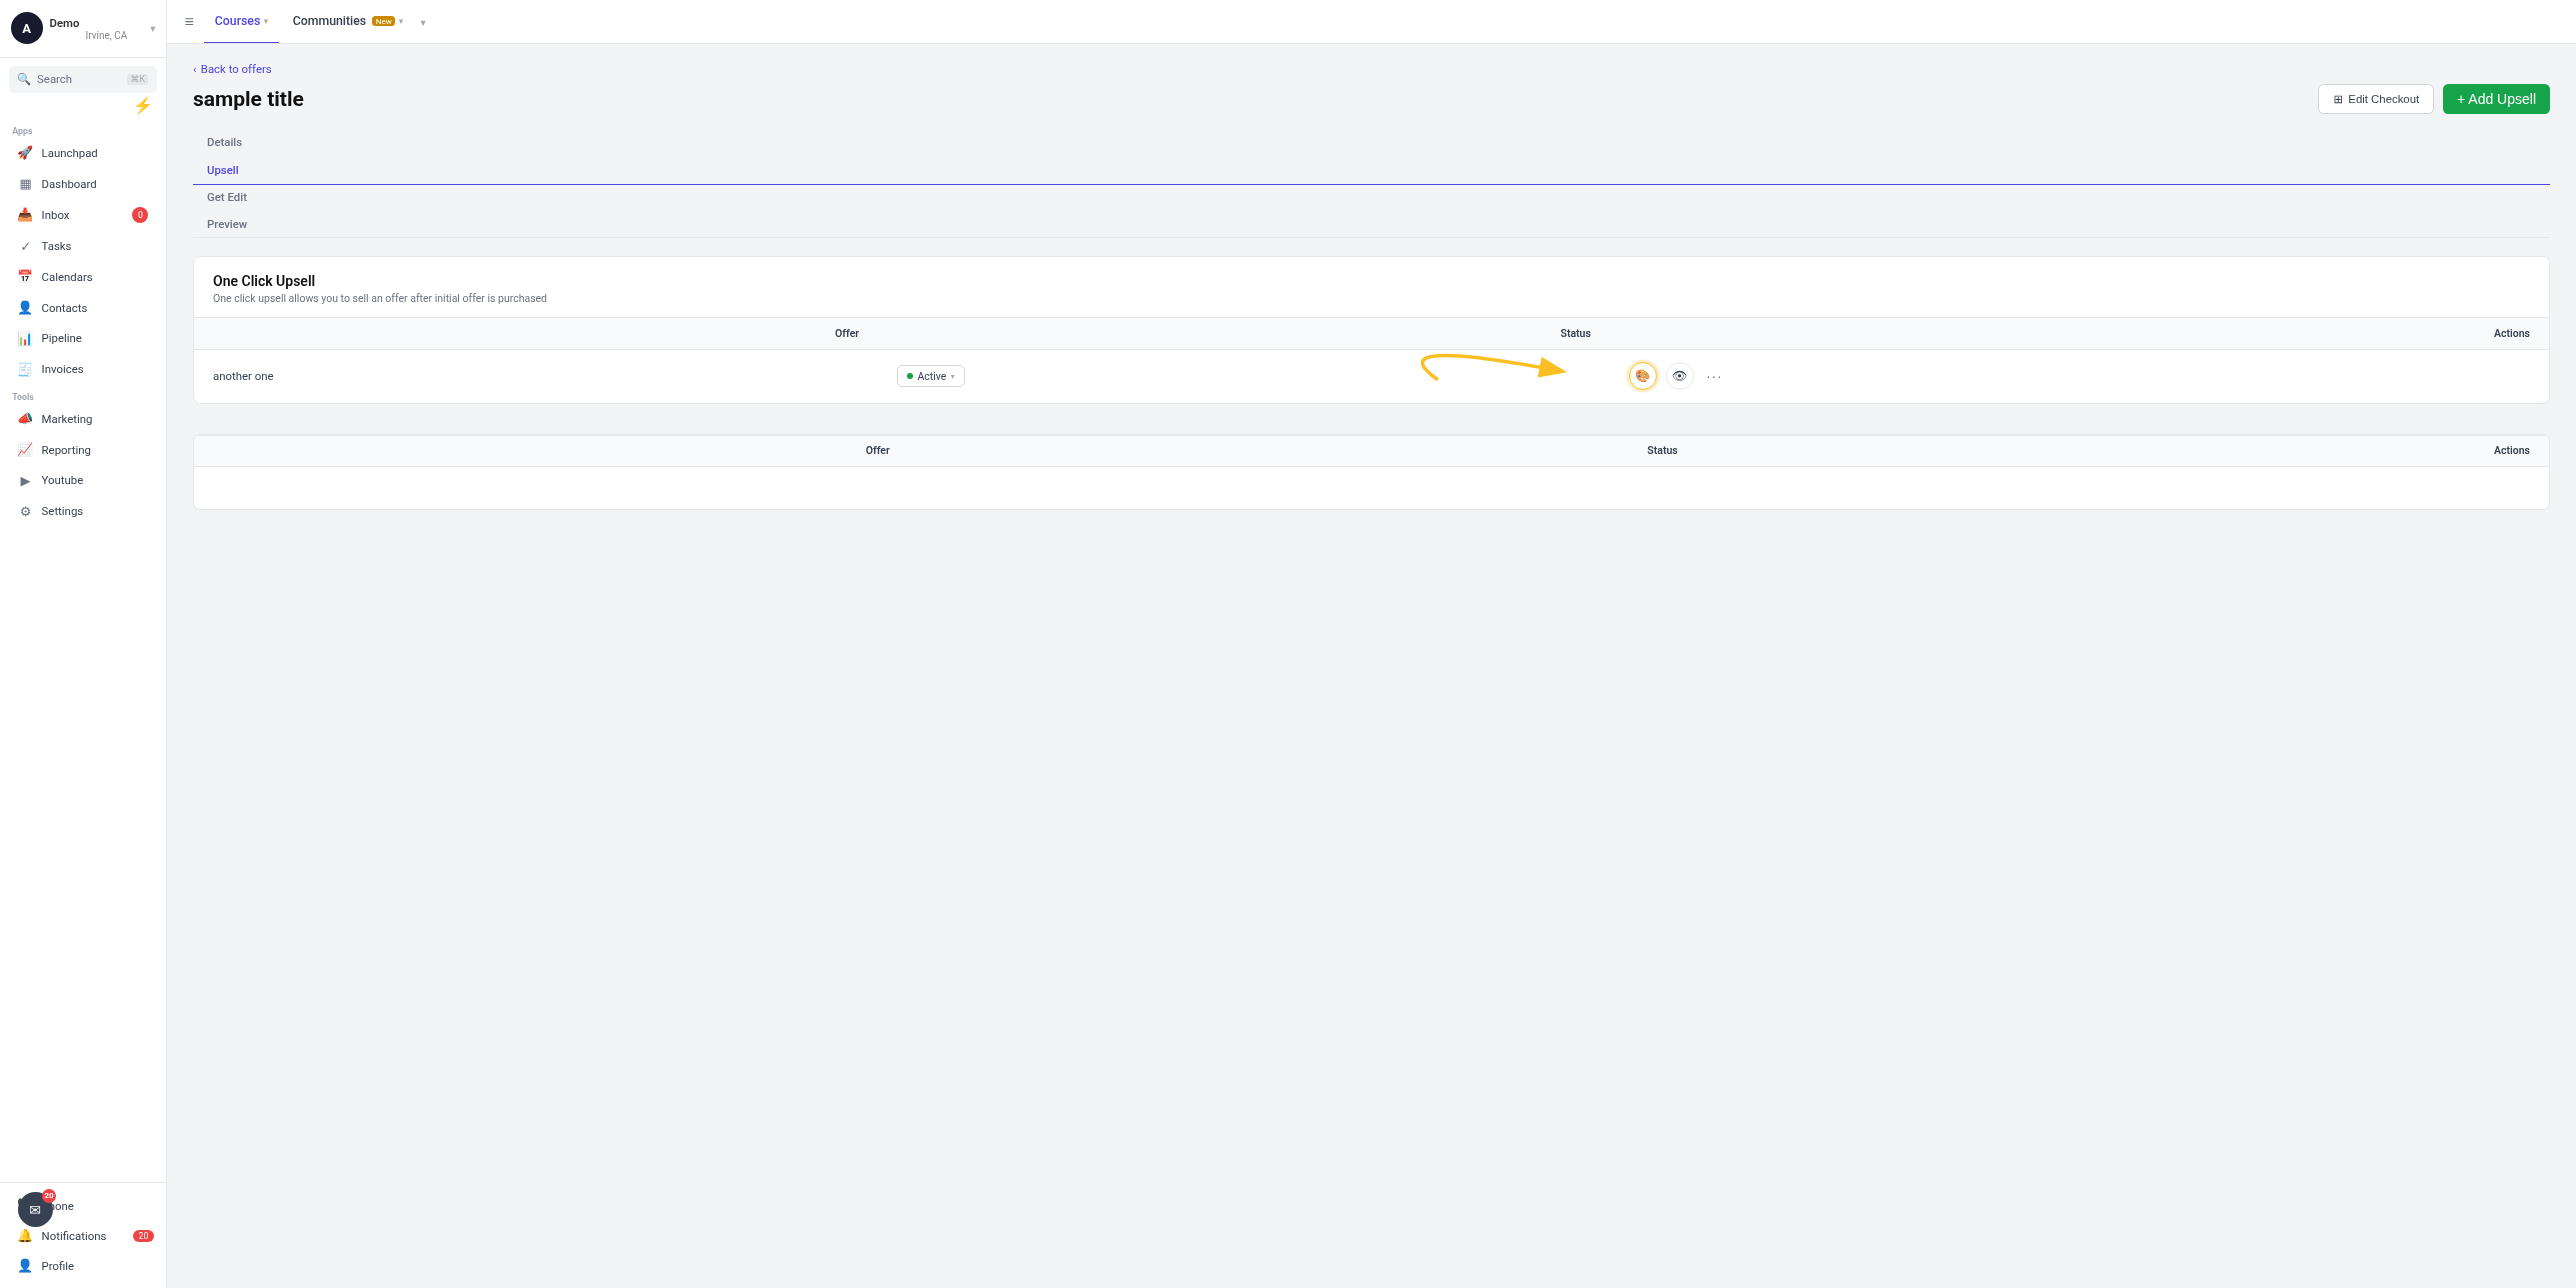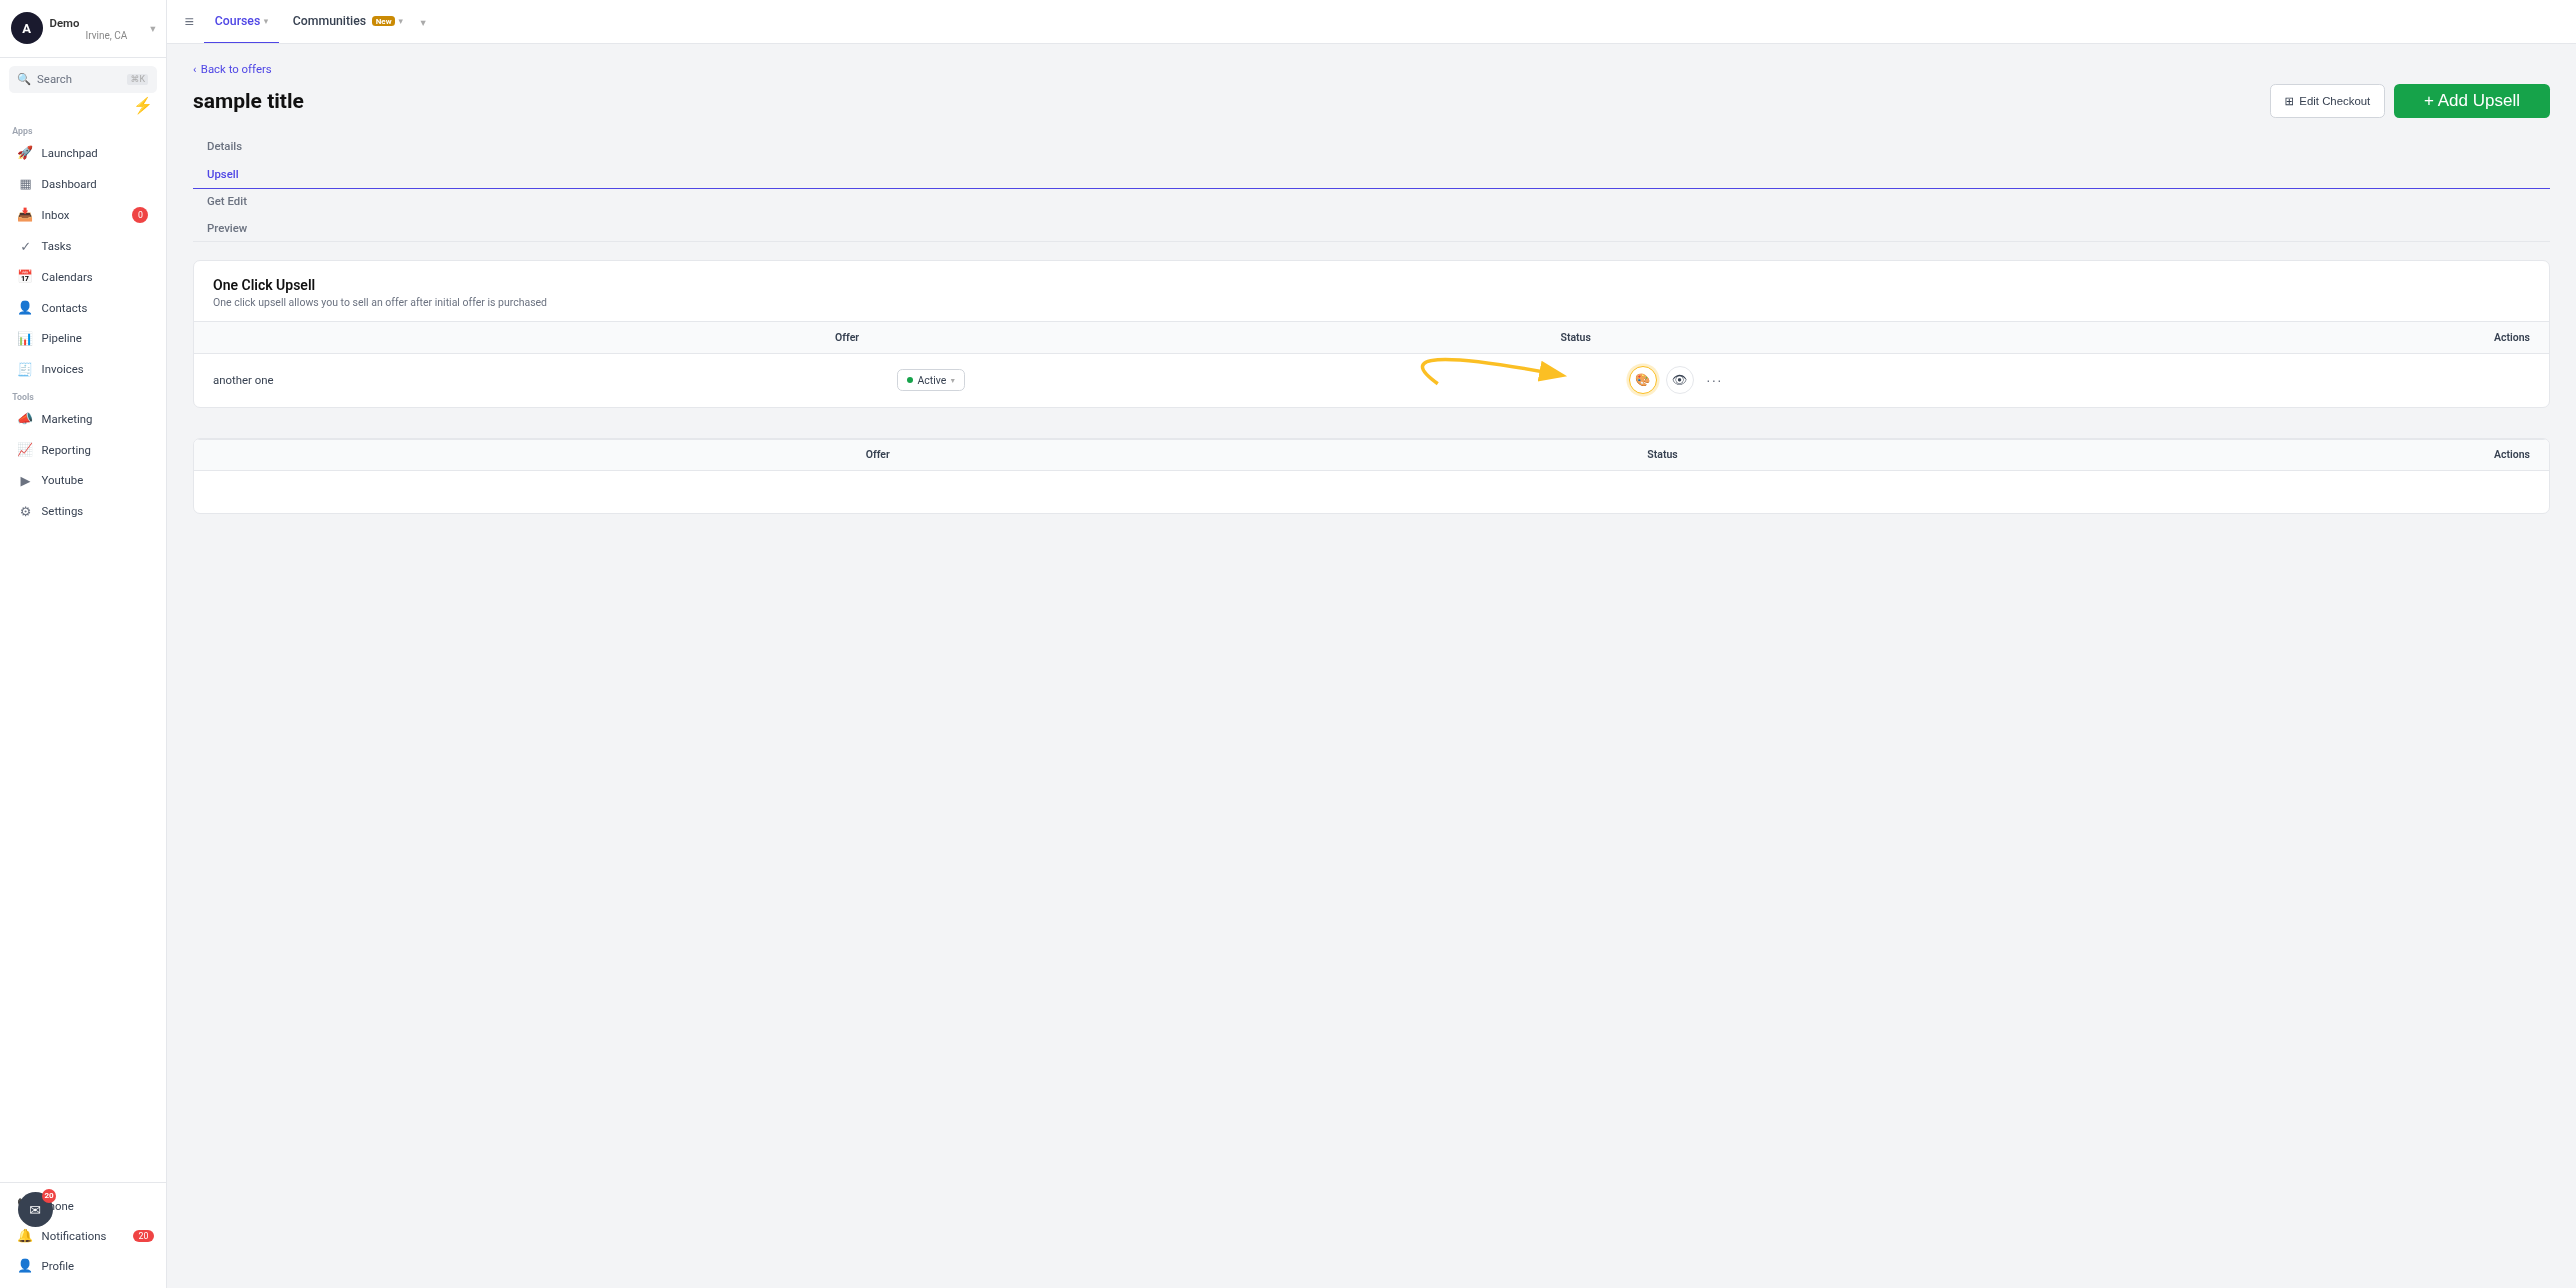--- a/index.html
+++ b/index.html
@@ -115,21 +115,21 @@
       font-size: 12.3px; font-weight: 500; color: #374151;
       cursor: pointer;
       border-bottom: 1.8px solid transparent;
       position: relative;
     }
     .nav-item.active { color: #4f46e5; border-bottom: 1.8px solid #4f46e5; }
     .nav-item-chevron { font-size: 8.8px; color: #aaa; }
 
     .nav-badge {
       background: #ca8a04; color: #fff;
-      font-size: 8px; font-weight: 700;
+      font-size: 8px; font-weight: 400;
       border-radius: 3.5px; padding: 0.9px 3.5px;
       margin-left: 2.6px;
     }
 
     
     .page-content {
       flex: 1;
       overflow-y: auto;
       padding: 17.5px 26px;
       background: #f3f4f6;
@@ -160,23 +160,23 @@
       padding: 7px 14px;
       border-radius: 5.3px;
       font-size: 11.4px; font-weight: 500;
       cursor: pointer;
     }
 
     .btn-add-upsell {
       display: flex; align-items: flex-start; gap: 5.3px;
       background: #16a34a;
       color: #fff;
-      padding: 7px 30px;
+      padding: 7px 14px;
       border-radius: 5.3px;
-      font-size: 17px; font-weight: 500;
+      font-size: 14px; font-weight: 500;
       cursor: pointer;
       border: none;
     }
 
     .page-tabs {
       display: flex; gap: 0;
       border-bottom: 1.8px solid #e5e7eb;
       margin-bottom: 17.5px;
       flex-direction: column;
     }

